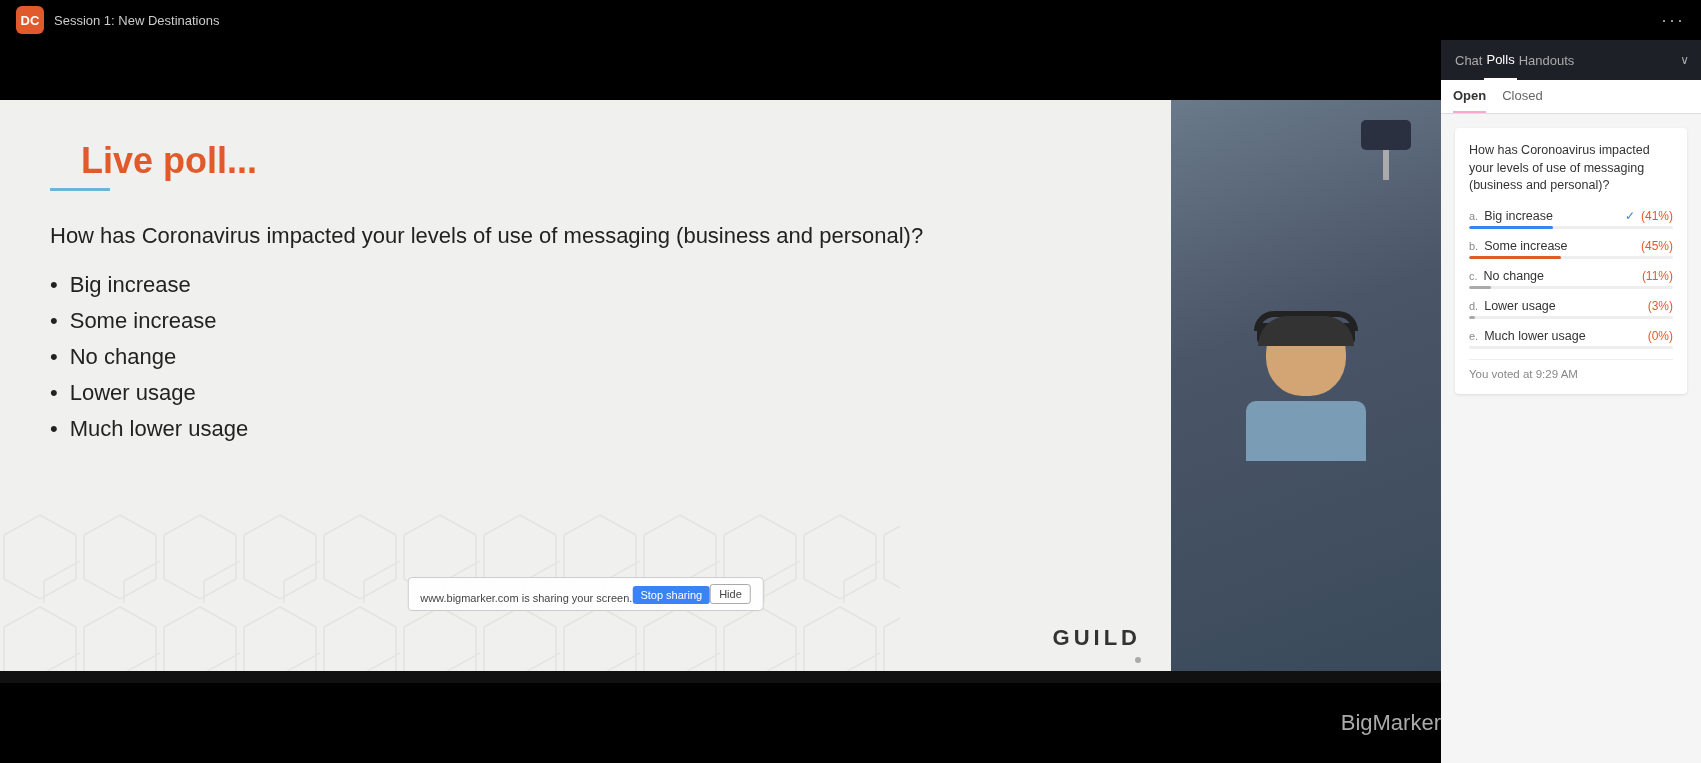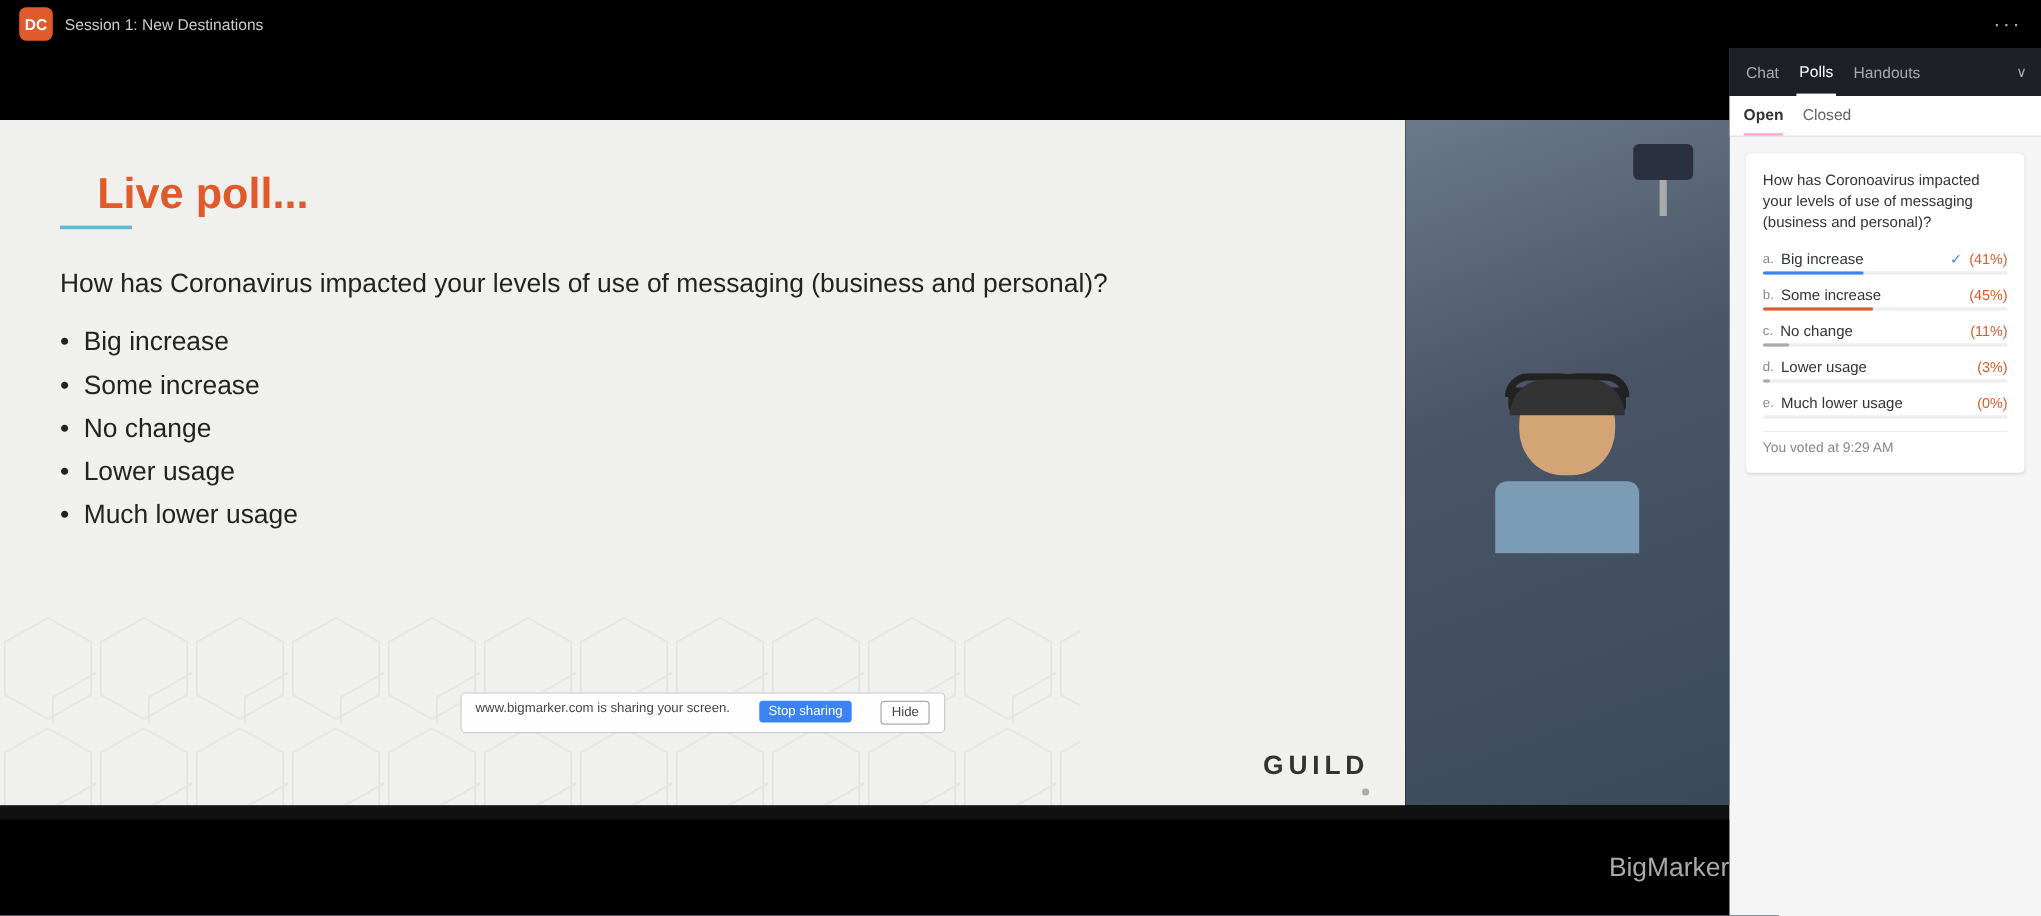--- a/index.html
+++ b/index.html
@@ -149,22 +149,22 @@
     .screen-share-bar {
       position: absolute;
       bottom: 60px;
       left: 50%;
       transform: translateX(-50%);
       background: rgba(255,255,255,0.9);
       border: 1px solid #ccc;
       border-radius: 4px;
       padding: 6px 12px;
       display: flex;
-      align-items: flex-start;
-      gap: 24px;
+      align-items: flex-end;
+      gap: 0;
       font-size: 11px;
       color: #444;
       white-space: nowrap;
     }
     .stop-sharing-btn {
       background: #3b82f6;
       color: white;
       border: none;
       border-radius: 3px;
       padding: 3px 8px;
@@ -295,21 +295,21 @@
       flex-shrink: 0;
       display: flex;
       flex-direction: column;
     }
     .sidebar-tabs {
       display: flex;
       align-items: center;
       background: #1e2028;
       padding: 0 12px;
       height: 40px;
-      gap: 13px;
+      gap: 0;
     }
     .sidebar-tab {
       color: #aaa;
       font-size: 13px;
       cursor: pointer;
       padding: 0 2px;
       height: 100%;
       display: flex;
       align-items: center;
     }

